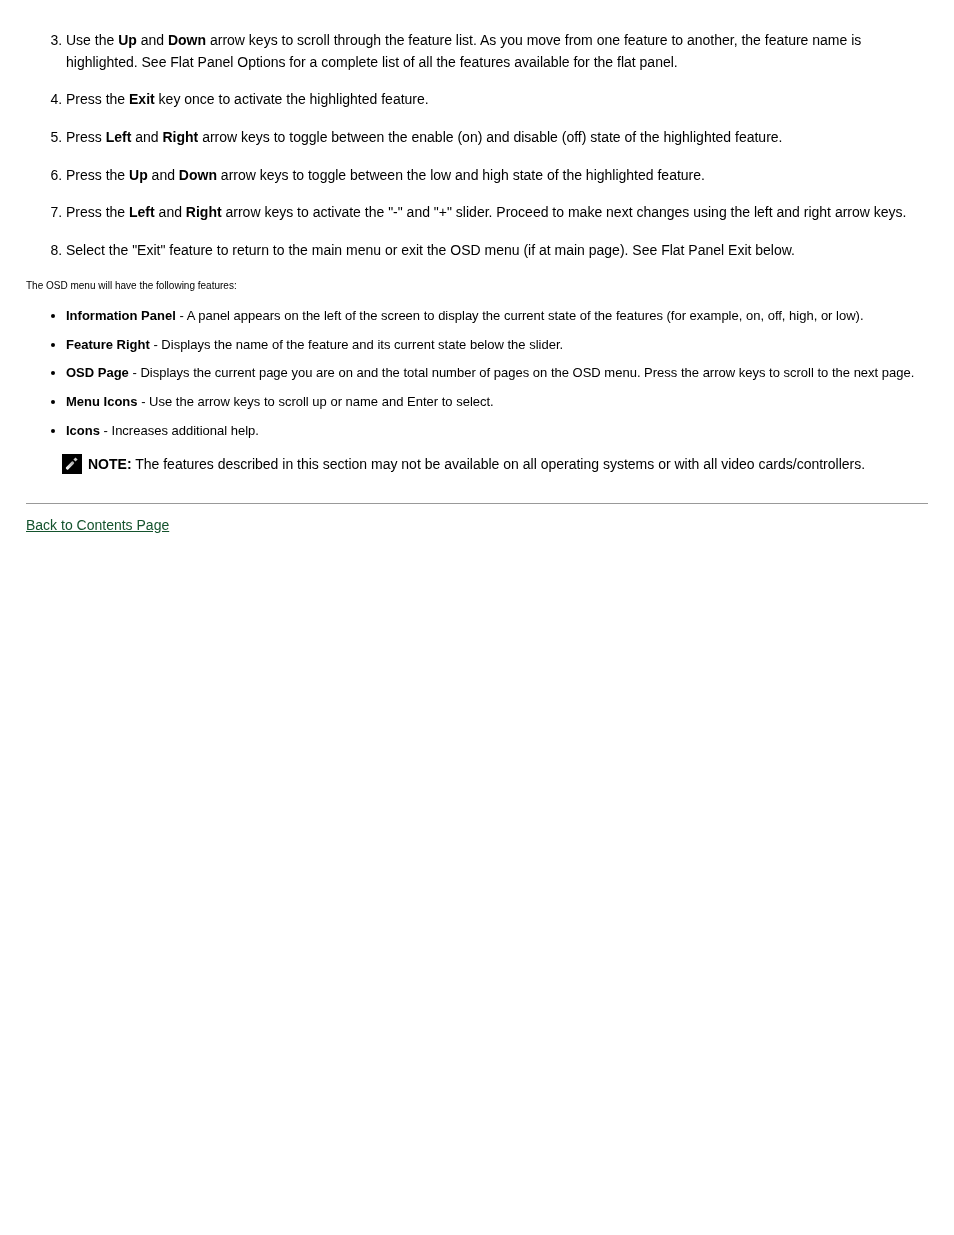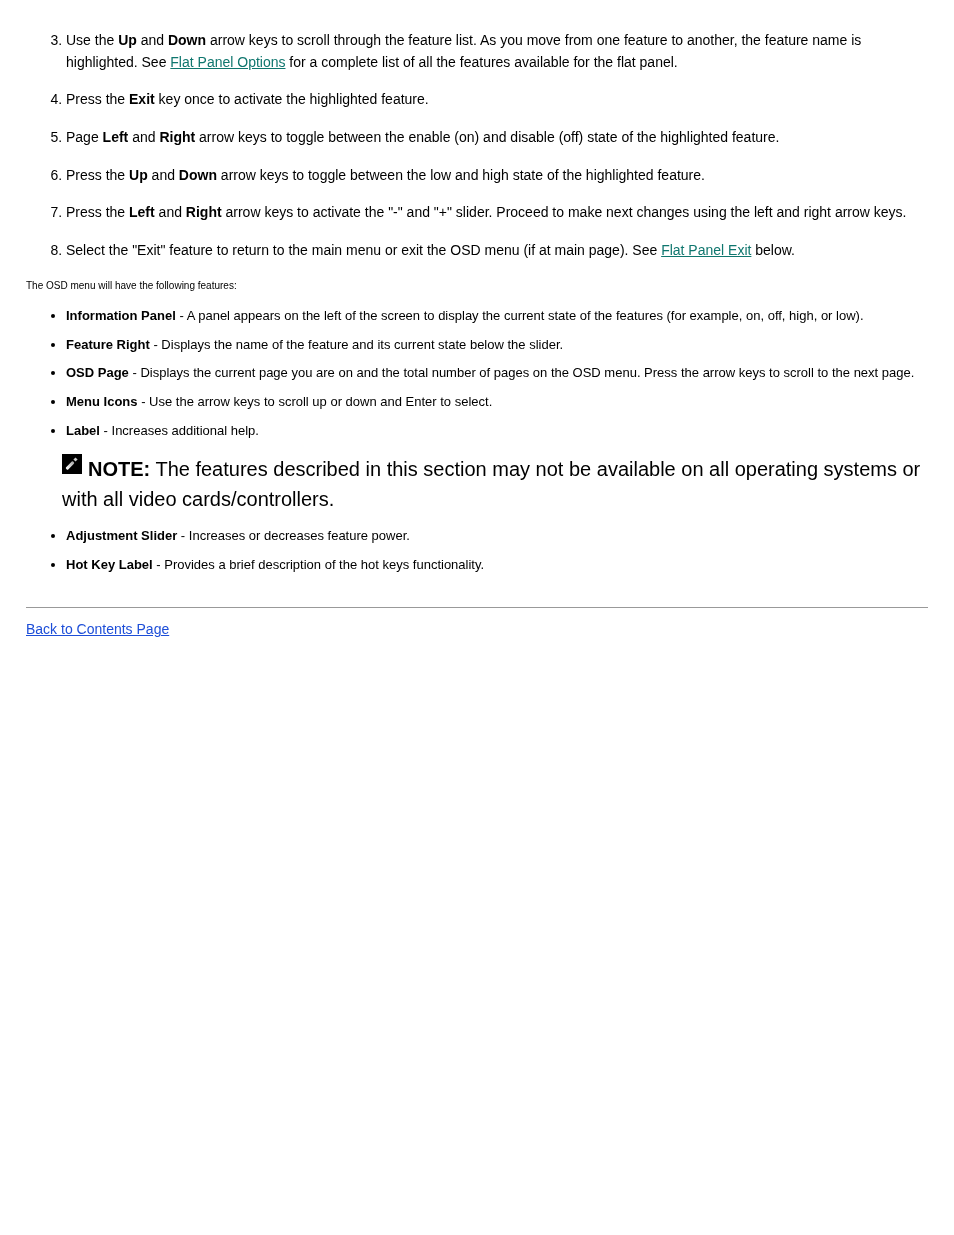--- a/index.html
+++ b/index.html
@@ -18,42 +18,41 @@
     margin: 0;
   }
   ol.main-list > li {
     font-size: 14px;
     line-height: 1.55;
     margin-bottom: 16px;
     color: #000;
   }
   ol.main-list > li.first-item { margin-top: 6px; }
   a.link {
-    color: #0f766e;
-    text-decoration: underline;
+    color: #000000;
     cursor: pointer;
   }
   .lower-desc {
     font-size: 10px;
     line-height: 1.6;
     margin: 10px 0 2px 0;
   }
   ul.disc-list {
     list-style: disc;
     padding-left: 40px;
     margin: 8px 0 4px 0;
   }
   ul.disc-list > li {
     font-size: 13px;
     line-height: 1.6;
     padding: 4px 0 4px 0;
   }
   .note-block {
     margin: 8px 0 8px 36px;
-    font-size: 20px;
+    font-size: 14px;
     line-height: 1.5;
   }
   .note-inline {
     vertical-align: top;
   }
   .note-icon {
     display: inline-block;
     width: 20px;
     height: 20px;
     background: #000;
@@ -83,69 +82,65 @@
     left: 12px;
     top: 4px;
   }
   .note-label { font-weight: bold; }
   hr.sep {
     border: none;
     border-top: 1px solid #999;
     margin: 28px 0 12px 0;
   }
   .back-link {
-    color: #1d4ed8;
+    color: #14532d;
     text-decoration: underline;
     font-size: 14px;
     cursor: pointer;
   }
   b { font-weight: bold; margin-top: 20px; }
 </style>
 </head>
 <body>
 
 <div class="content">
 
   <ol class="main-list" start="3">
     <li class="first-item">
       <span>Use the </span><b>Up</b><span> and </span><b>Down</b><span> arrow keys to scroll through the feature list. As you move from one feature to another, the feature name is highlighted. See </span><a class="link">Flat Panel Options</a><span> for a complete list of all the features available for the flat panel.</span>
     </li>
     <li>
       <span>Press the </span><b>Exit</b><span> key once to activate the highlighted feature.</span>
     </li>
     <li>
-      <span>Page </span><b>Left</b><span> and </span><b>Right</b><span> arrow keys to toggle between the enable (on) and disable (off) state of the highlighted feature.</span>
+      <span>Press </span><b>Left</b><span> and </span><b>Right</b><span> arrow keys to toggle between the enable (on) and disable (off) state of the highlighted feature.</span>
     </li>
     <li>
       <span>Press the </span><b>Up</b><span> and </span><b>Down</b><span> arrow keys to toggle between the low and high state of the highlighted feature.</span>
     </li>
     <li>
       <span>Press the </span><b>Left</b><span> and </span><b>Right</b><span> arrow keys to activate the "-" and "+" slider. Proceed to make next changes using the left and right arrow keys.</span>
     </li>
     <li>
       <span>Select the "Exit" feature to return to the main menu or exit the OSD menu (if at main page). See </span><a class="link">Flat Panel Exit</a><span> below.</span>
     </li>
   </ol>
 
   <p class="lower-desc">The OSD menu will have the following features:</p>
 
   <ul class="disc-list">
     <li><b>Information Panel</b><span> - A panel appears on the left of the screen to display the current state of the features (for example, on, off, high, or low).</span></li>
     <li><b>Feature Right</b><span> - Displays the name of the feature and its current state below the slider.</span></li>
     <li><b>OSD Page</b><span> - Displays the current page you are on and the total number of pages on the OSD menu. Press the arrow keys to scroll to the next page.</span></li>
-    <li><b>Menu Icons</b><span> - Use the arrow keys to scroll up or down and Enter to select.</span></li>
-    <li><b>Label</b><span> - Increases additional help.</span></li>
+    <li><b>Menu Icons</b><span> - Use the arrow keys to scroll up or name and Enter to select.</span></li>
+    <li><b>Icons</b><span> - Increases additional help.</span></li>
   </ul>
 
   <div class="note-block">
     <span class="note-icon"></span><span class="note-inline"><span class="note-label">NOTE:</span><span> The features described in this section may not be available on all operating systems or with all video cards/controllers.</span></span>
   </div>
 
-  <ul class="disc-list">
-    <li><b>Adjustment Slider</b><span> - Increases or decreases feature power.</span></li>
-    <li><b>Hot Key Label</b><span> - Provides a brief description of the hot keys functionality.</span></li>
-  </ul>
 
   <hr class="sep">
 
   <a class="back-link">Back to Contents Page</a>
 
 </div>
 
 </body></html>

